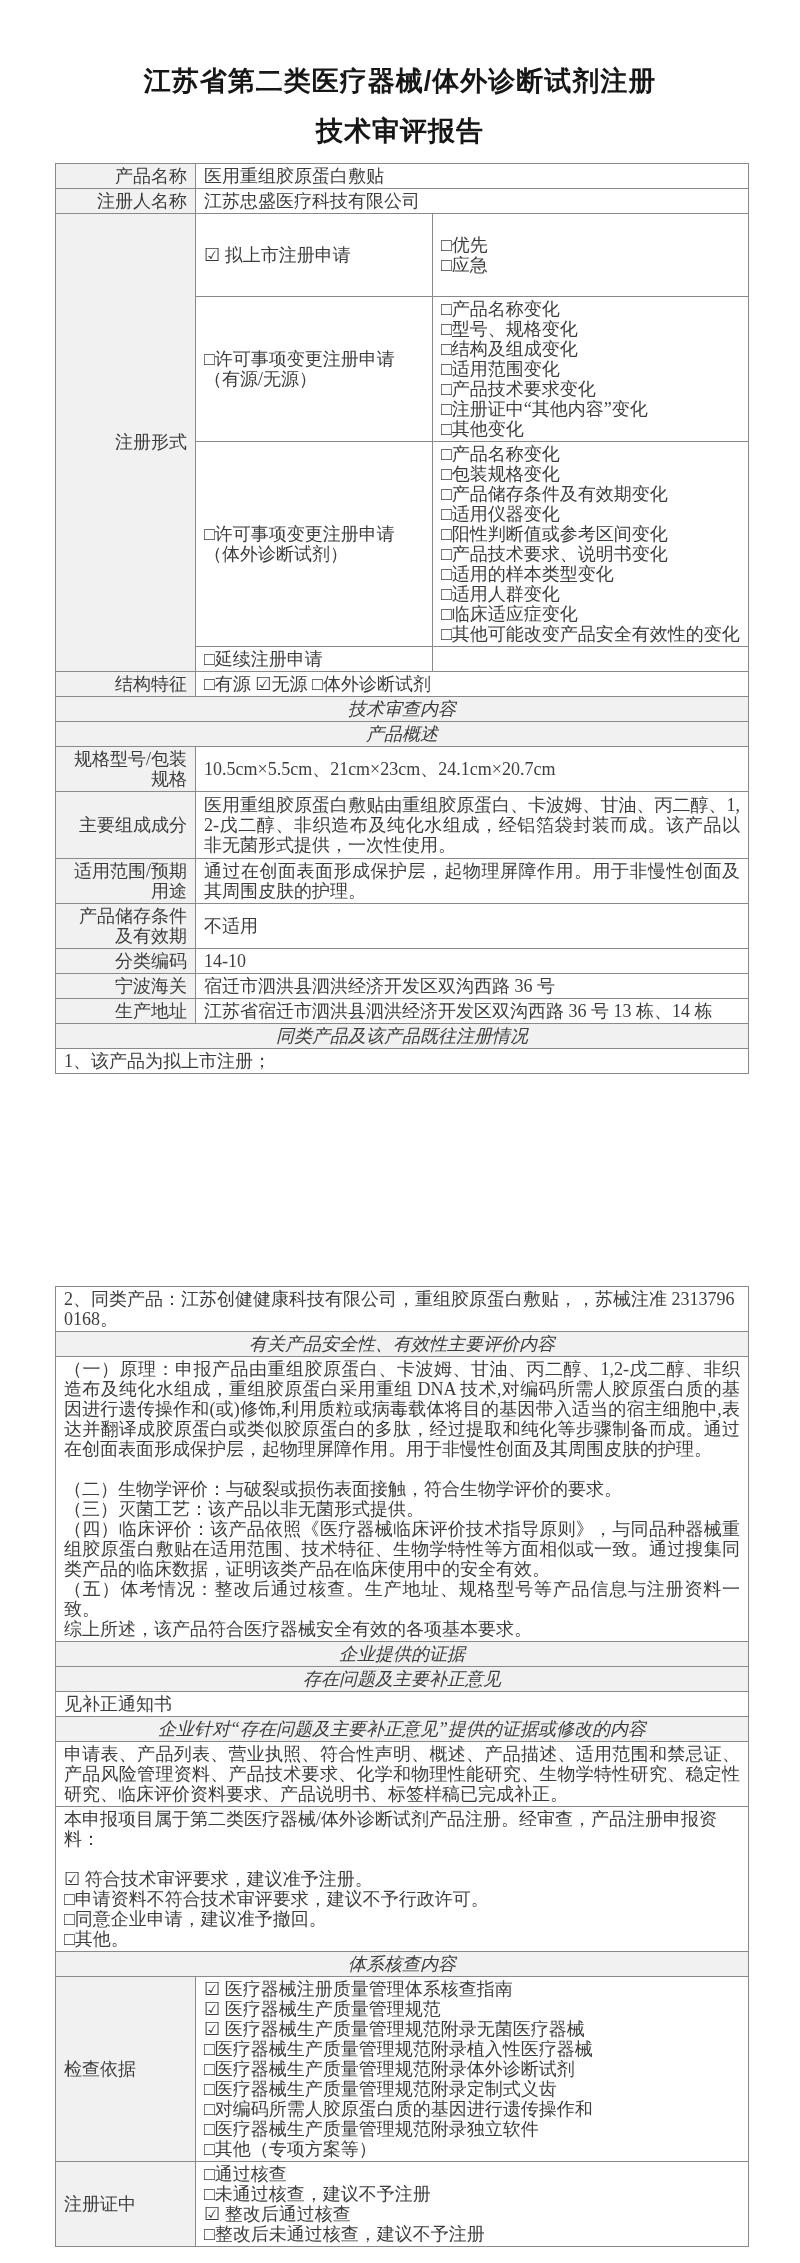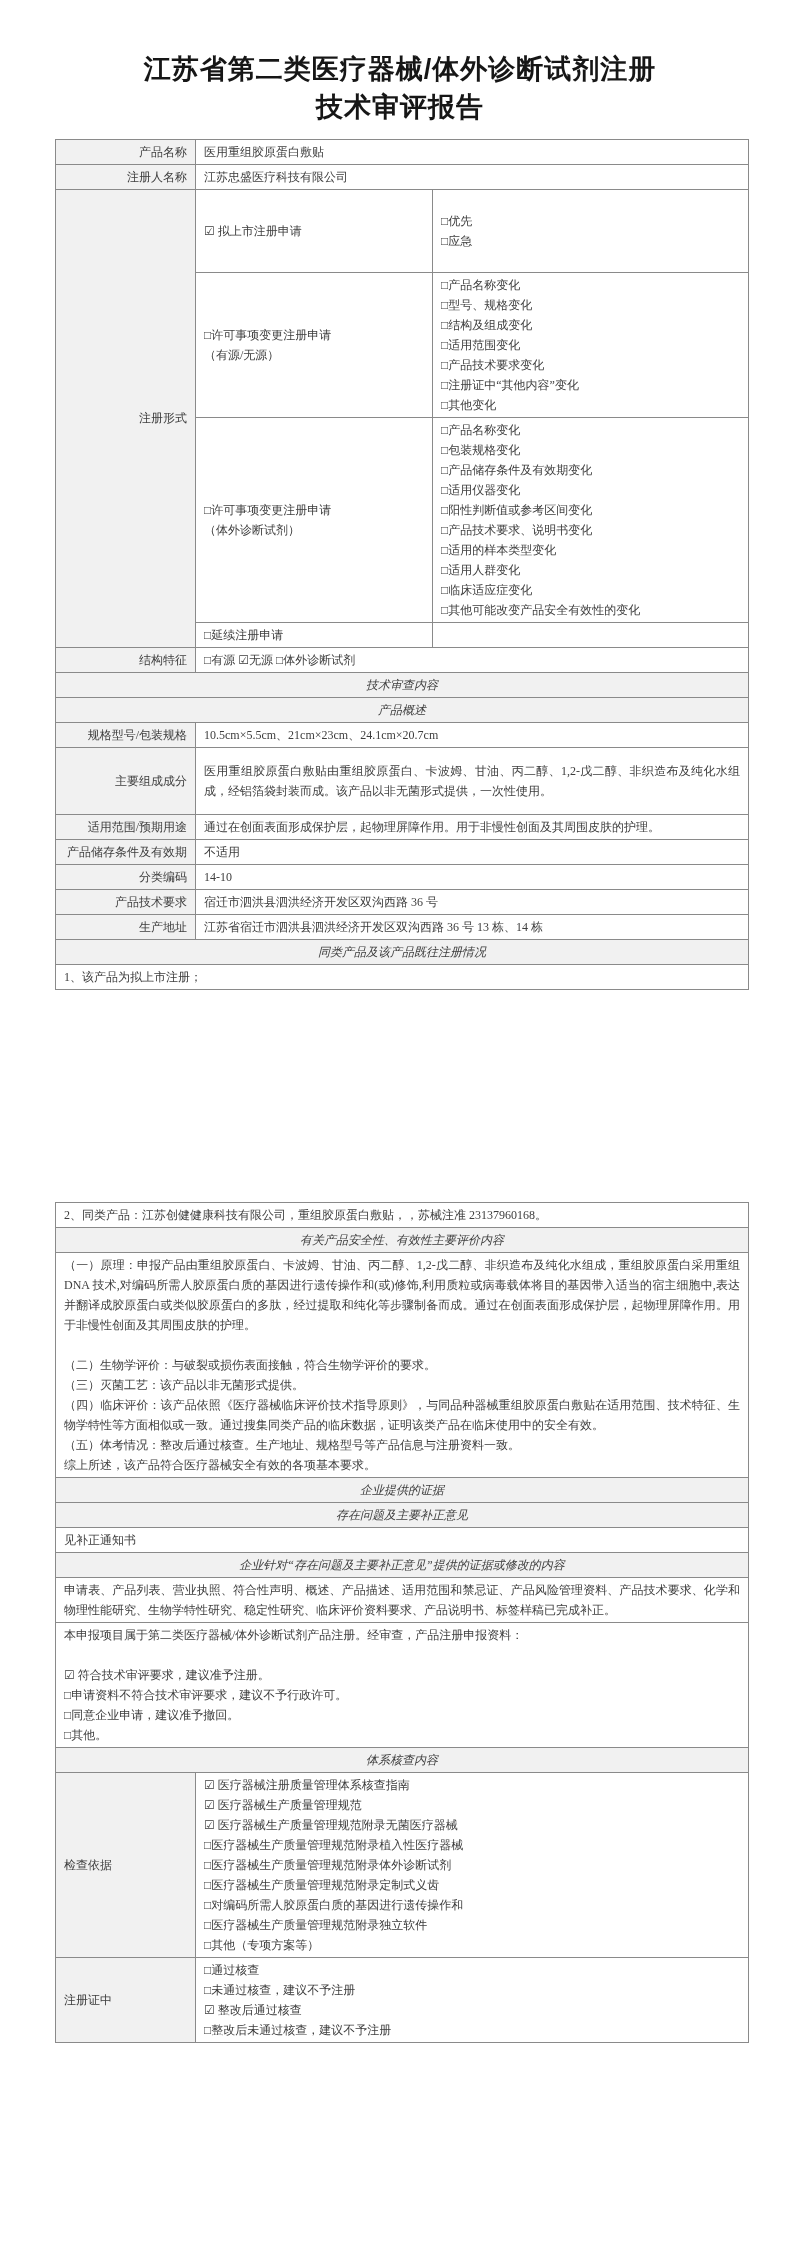--- a/index.html
+++ b/index.html
@@ -6,25 +6,25 @@
   .page{
     width:800px;height:2263px;margin:0 auto;background:#ffffff;
     font-family:"Liberation Serif","DejaVu Serif",serif;
     color:#3d3d3d;position:relative;overflow:hidden;
   }
   .title{
     margin:0;padding-top:50px;text-align:center;
     font-family:"Liberation Sans","DejaVu Sans",sans-serif;
     font-size:27px;font-weight:700;color:#161616;line-height:1.42;letter-spacing:1px;
   }
-  .title .tl{display:block;}
+  .title .tl{display:block;margin-top:12px;}
   .tbl{
     border-collapse:collapse;table-layout:fixed;
     margin:12px 0 0 55px;width:693px;
-    font-size:12px;line-height:20px;
+    font-size:18px;line-height:20px;
   }
   .tbl td{
     border:1px solid #8a8a8a;padding:2px 8px;vertical-align:middle;
     overflow:hidden;word-break:break-all;
   }
   .t1 .c1{width:140px;} .t1 .c2{width:237px;} .t1 .c3{width:316px;}
   .t2 .c1{width:140px;} .t2 .c2{width:553px;}
   .lbl{background:#f1f1f1;text-align:right;}
   .lbl-left{background:#f1f1f1;text-align:left;}
   .hdr{background:#f1f1f1;text-align:center;padding:1px 8px;font-style:italic;}
@@ -129,21 +129,21 @@
     </tr>
     <tr>
       <td class="lbl vtop">产品储存条件及有效期</td>
       <td class="vtop" colspan="2">不适用</td>
     </tr>
     <tr>
       <td class="lbl">分类编码</td>
       <td colspan="2">14-10</td>
     </tr>
     <tr>
-      <td class="lbl">产品技术要求</td>
+      <td class="lbl">宁波海关</td>
       <td colspan="2">宿迁市泗洪县泗洪经济开发区双沟西路 36 号</td>
     </tr>
     <tr>
       <td class="lbl">生产地址</td>
       <td colspan="2">江苏省宿迁市泗洪县泗洪经济开发区双沟西路 36 号 13 栋、14 栋</td>
     </tr>
     <tr>
       <td class="hdr" colspan="3">同类产品及该产品既往注册情况</td>
     </tr>
     <tr>

